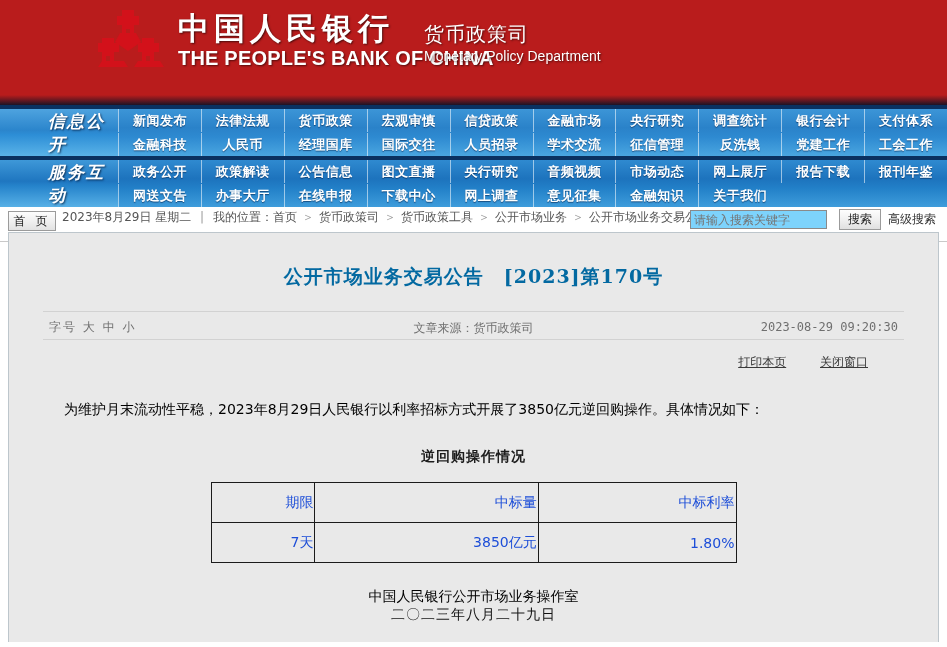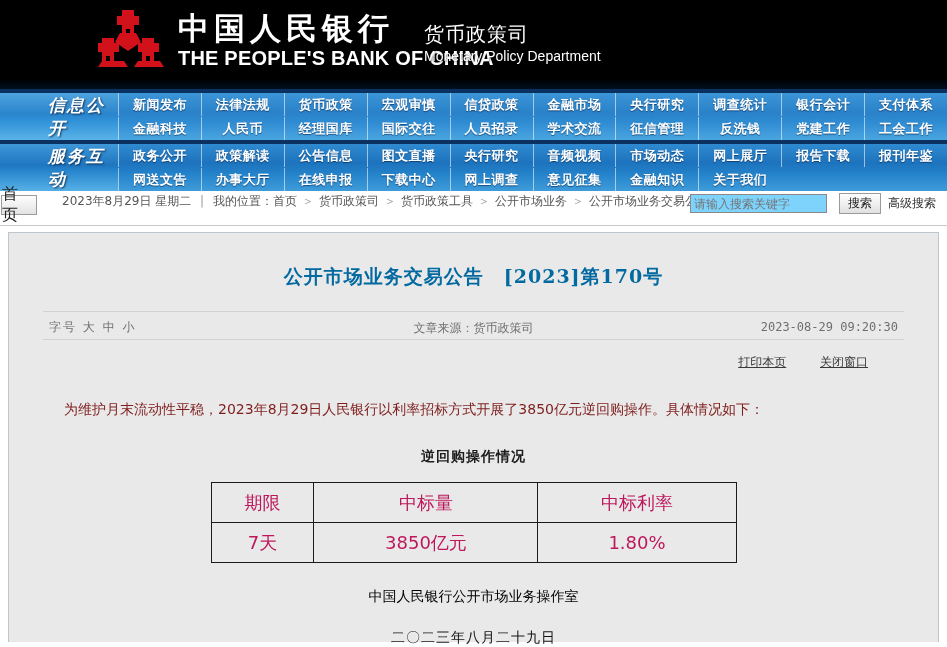--- a/index.html
+++ b/index.html
@@ -7,27 +7,27 @@
     margin: 0; padding: 0;
     width: 947px; height: 647px;
     overflow: hidden;
     background: #ffffff;
     font-family: "DejaVu Sans", "Liberation Sans", sans-serif;
   }
 
   
   .banner {
     position: relative;
-    width: 947px; height: 89px;
+    width: 947px; height: 105px;
     background:
       radial-gradient(ellipse 120px 70px at 690px 44px, rgba(40,90,150,0.30) 0%, rgba(40,90,150,0.0) 70%),
       radial-gradient(ellipse 140px 80px at 560px 30px, rgba(35,80,140,0.22) 0%, rgba(35,80,140,0) 72%),
       radial-gradient(ellipse 150px 90px at 870px 50px, rgba(35,80,140,0.18) 0%, rgba(35,80,140,0) 72%),
       linear-gradient(180deg, #0b3363 0%, #0a3straight 0%, #0a325f 38%, #093059 70%, #04203f 100%);
-    background-color: #000000;
+    background-color: #b91c1c;
     overflow: hidden;
   }
   .banner::after{
     content:"";
     position:absolute; left:0; right:0; bottom:0; height:10px;
     background: linear-gradient(180deg, rgba(2,20,40,0) 0%, rgba(2,18,38,0.85) 100%);
   }
   .logo-wrap {
     position: absolute; left: 92px; top: 8px;
     width: 72px; height: 62px;
@@ -104,26 +104,26 @@
   .nav-item.blank { border-left: none; }
 
   
   .crumb-bar {
     position: relative;
     width: 947px; height: 35px;
     background: #ffffff;
     border-bottom: 1px solid #c9c9c9;
   }
   .home-btn {
-    position: absolute; left: 1px; top: 4px;
-    width: 36px; height: 20px;
+    position: absolute; left: 8px; top: 4px;
+    width: 48px; height: 20px;
     background: linear-gradient(180deg,#fdfdfd 0%, #efefef 55%, #e2e2e2 100%);
     border: 1px solid #9b9b9b;
     display: flex; align-items: center; justify-content: center;
-    font-size: 16px; color: #222; letter-spacing: 3px;
+    font-size: 12px; color: #222; letter-spacing: 3px;
     cursor: pointer;
   }
   .crumb-text {
     position: absolute; left: 62px; top: 2px;
     width: 690px;
     font-size: 12px; color: #555;
     line-height: 16px;
   }
   .crumb-text .sep { color: #9a9a9a; padding: 0 5px; }
   .crumb-text a { color: #555; text-decoration: none; cursor: pointer; }
@@ -193,51 +193,50 @@
     margin: 14px 70px 0 0;
     text-align: right;
     font-size: 12px;
   }
   .actions a {
     color: #3a3a3a; text-decoration: underline;
     margin-left: 30px; cursor: pointer;
   }
   .body-para {
     margin: 25px 55px 0 55px;
-    font-size: 14px; color: #7f1d1d;
+    font-size: 14px; color: #000000;
     line-height: 26px;
     text-indent: 0;
   }
   .tbl-title {
     text-align: center;
     margin-top: 26px;
     font-family: "DejaVu Serif", "Liberation Serif", serif;
     font-size: 14px; font-weight: bold; color: #1d1d1d;
     letter-spacing: 1px;
   }
   table.repo {
     margin: 16px auto 0 auto;
     border-collapse: collapse;
     width: 526px;
   }
   table.repo td {
     border: 1px solid #1b1b1b;
     height: 40px;
-    text-align: center;
-    font-size: 18px;
-    color: #be185d;
+    text-align: right;
+    font-size: 14px;
+    color: #1d4ed8;
   }
   .sig {
     text-align: center;
     margin-top: 25px;
     font-size: 14px; color: #000000;
   }
   .sig2 {
     text-align: center;
-    margin-top: 23px;
     font-size: 14px; color: #121212;
     letter-spacing: 1px;
   }
 </style>
 </head>
 <body>
 
 <div class="banner">
   <div class="logo-wrap">
     <svg width="72" height="62" viewBox="0 0 72 62" aria-hidden="true">

